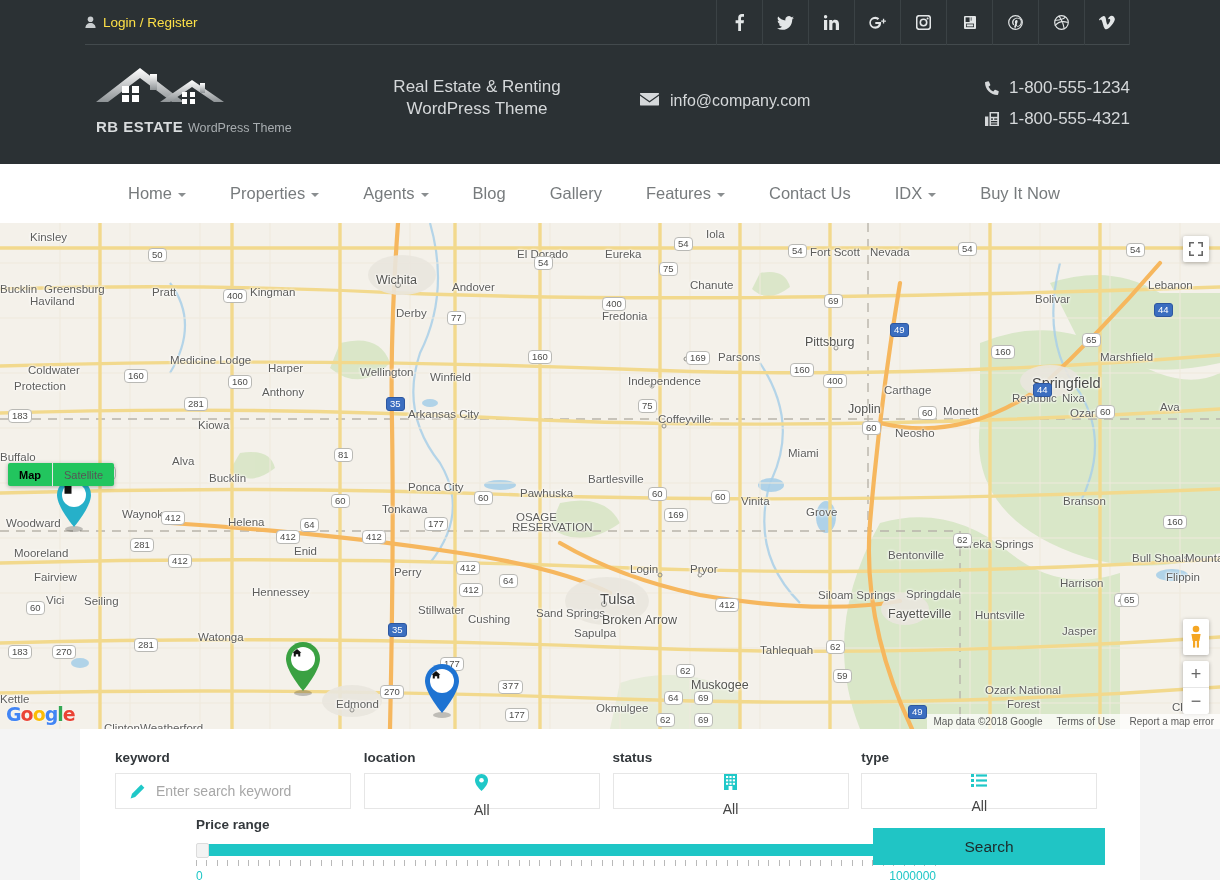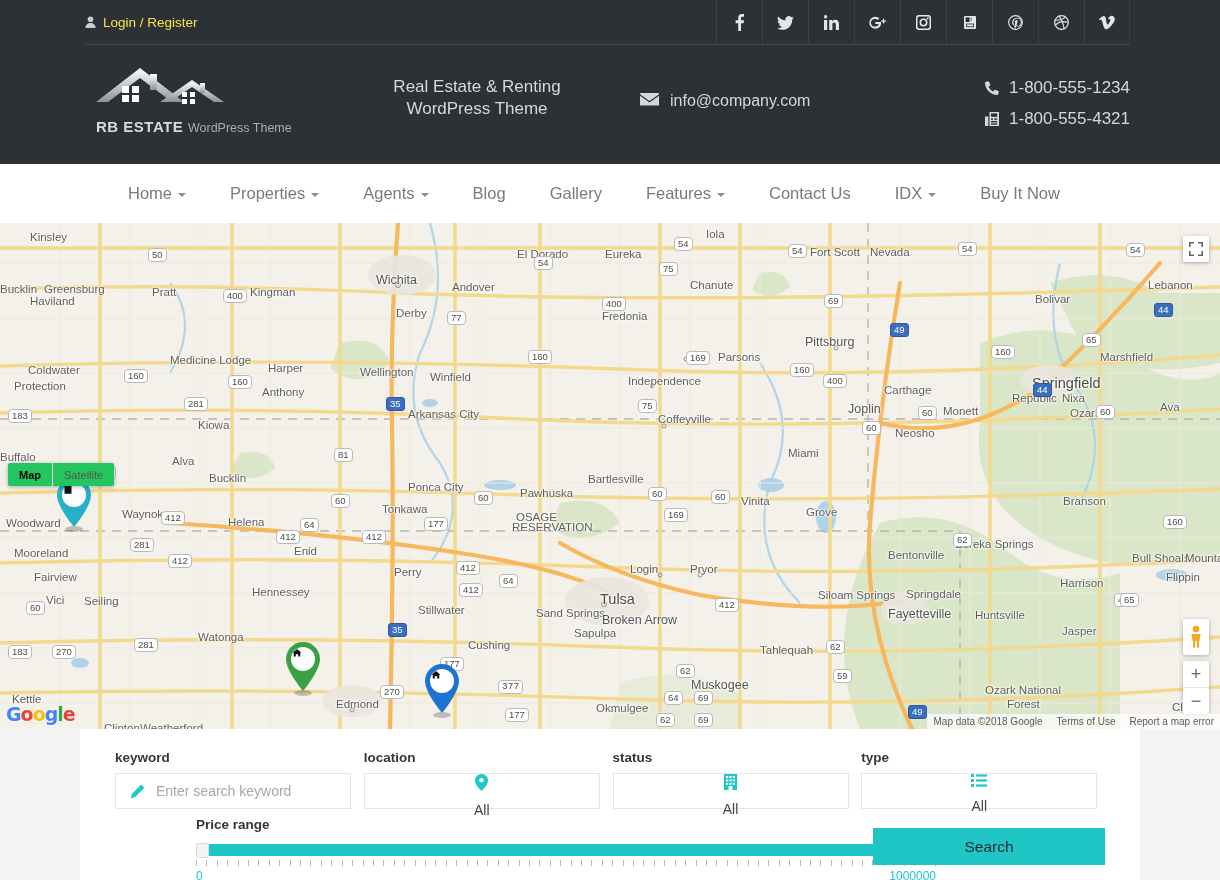--- a/index.html
+++ b/index.html
@@ -577,21 +577,21 @@
       <div class="map-label" style="left: 34px; top: 348px;">Fairview</div>
       <div class="map-label" style="left: 46px; top: 371px;">Vici</div>
       <div class="map-label" style="left: 84px; top: 372px;">Seiling</div>
       <div class="map-label" style="left: 294px; top: 322px;">Enid</div>
       <div class="map-label" style="left: 252px; top: 363px;">Hennessey</div>
       <div class="map-label" style="left: 198px; top: 408px;">Watonga</div>
       <div class="map-label" style="left: 382px; top: 280px;">Tonkawa</div>
       <div class="map-label" style="left: 408px; top: 258px;">Ponca City</div>
       <div class="map-label" style="left: 394px; top: 343px;">Perry</div>
       <div class="map-label" style="left: 418px; top: 381px;">Stillwater</div>
-      <div class="map-label" style="left: 468px; top: 416px;">Cushing</div>
+      <div class="map-label" style="left: 468px; top: 390px;">Cushing</div>
       <div class="map-label" style="left: 520px; top: 264px;">Pawhuska</div>
       <div class="map-label" style="left: 741px; top: 272px;">Vinita</div>
       <div class="map-label" style="left: 806px; top: 283px;">Grove</div>
       <div class="map-label" style="left: 588px; top: 250px;">Bartlesville</div>
       <div class="map-label" style="left: 630px; top: 340px;">Login</div>
       <div class="map-label" style="left: 690px; top: 340px;">Pryor</div>
       <div class="map-label big" style="left: 600px; top: 368px;">Tulsa</div>
       <div class="map-label" style="left: 536px; top: 384px;">Sand Springs</div>
       <div class="map-label med" style="left: 602px; top: 390px;">Broken Arrow</div>
       <div class="map-label" style="left: 574px; top: 404px;">Sapulpa</div>
@@ -611,21 +611,21 @@
       <div class="map-label" style="left: 1185px; top: 329px;">Mountain</div>
       <div class="map-label" style="left: 1166px; top: 348px;">Flippin</div>
       <div class="map-label" style="left: 985px; top: 461px;">Ozark National</div>
       <div class="map-label" style="left: 1007px; top: 475px;">Forest</div>
       <div class="map-label" style="left: 1172px; top: 478px;">Clinton</div>
       <div class="map-label" style="left: 516px; top: 288px;">OSAGE</div>
       <div class="map-label" style="left: 512px; top: 298px;">RESERVATION</div>
       <div class="map-label" style="left: 336px; top: 475px;">Edmond</div>
       <div class="map-label" style="left: 140px; top: 499px;">Weatherford</div>
       <div class="map-label" style="left: 104px; top: 499px;">Clinton</div>
-      <div class="map-label" style="left: 12px; top: 470px;">Kettle</div>
+      <div class="map-label" style="left: 0px; top: 470px;">Kettle</div>
     </div>
   <div id="map-shields">
       <div class="shield" style="left: 148px; top: 25px;">50</div>
       <div class="shield" style="left: 223px; top: 66px;">400</div>
       <div class="shield" style="left: 534px; top: 33px;">54</div>
       <div class="shield" style="left: 674px; top: 14px;">54</div>
       <div class="shield" style="left: 788px; top: 21px;">54</div>
       <div class="shield" style="left: 958px; top: 19px;">54</div>
       <div class="shield" style="left: 1126px; top: 20px;">54</div>
       <div class="shield" style="left: 659px; top: 39px;">75</div>

